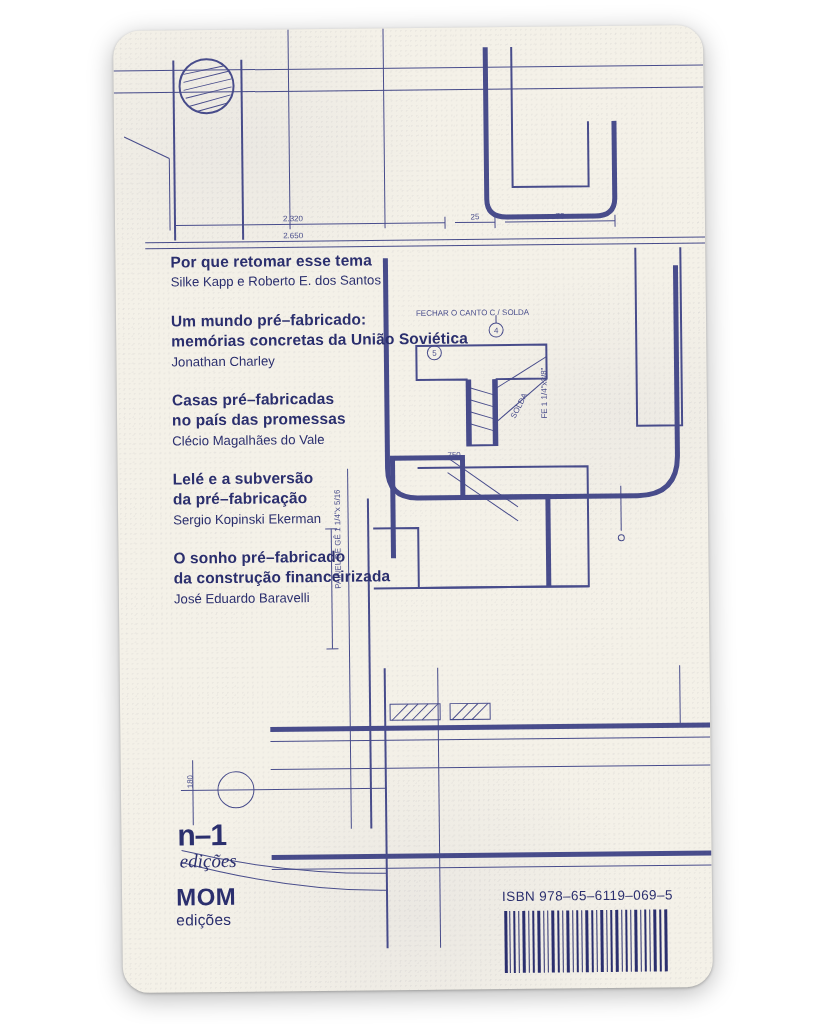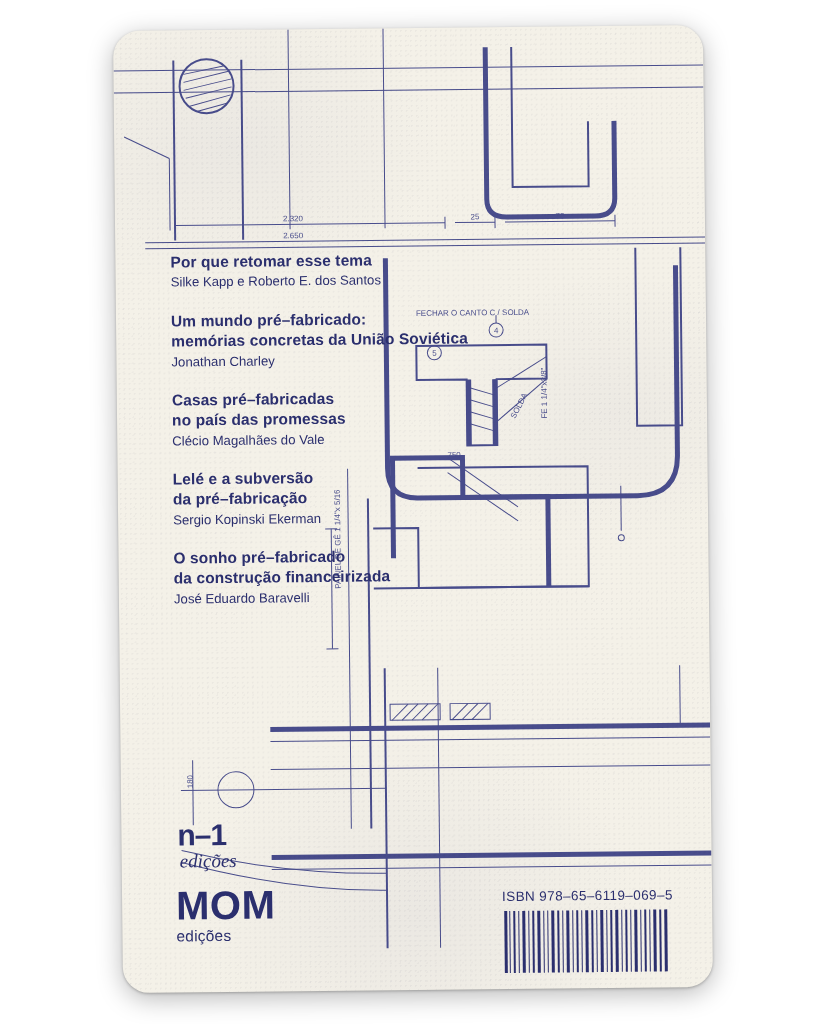--- a/index.html
+++ b/index.html
@@ -112,21 +112,21 @@
     margin-top: 1px;
     margin-left: 2px;
   }
   .logo-mom {
     position: absolute;
     left: 54px;
     top: 855px;
     color: #2b2f6e;
   }
   .logo-mom .mom {
-    font-size: 40px;
+    font-size: 24px;
     font-weight: bold;
     letter-spacing: 0.5px;
     line-height: 1;
   }
   .logo-mom .sub {
     font-size: 15.5px;
     letter-spacing: 0.2px;
     line-height: 1.1;
     margin-top: 2px;
   }

